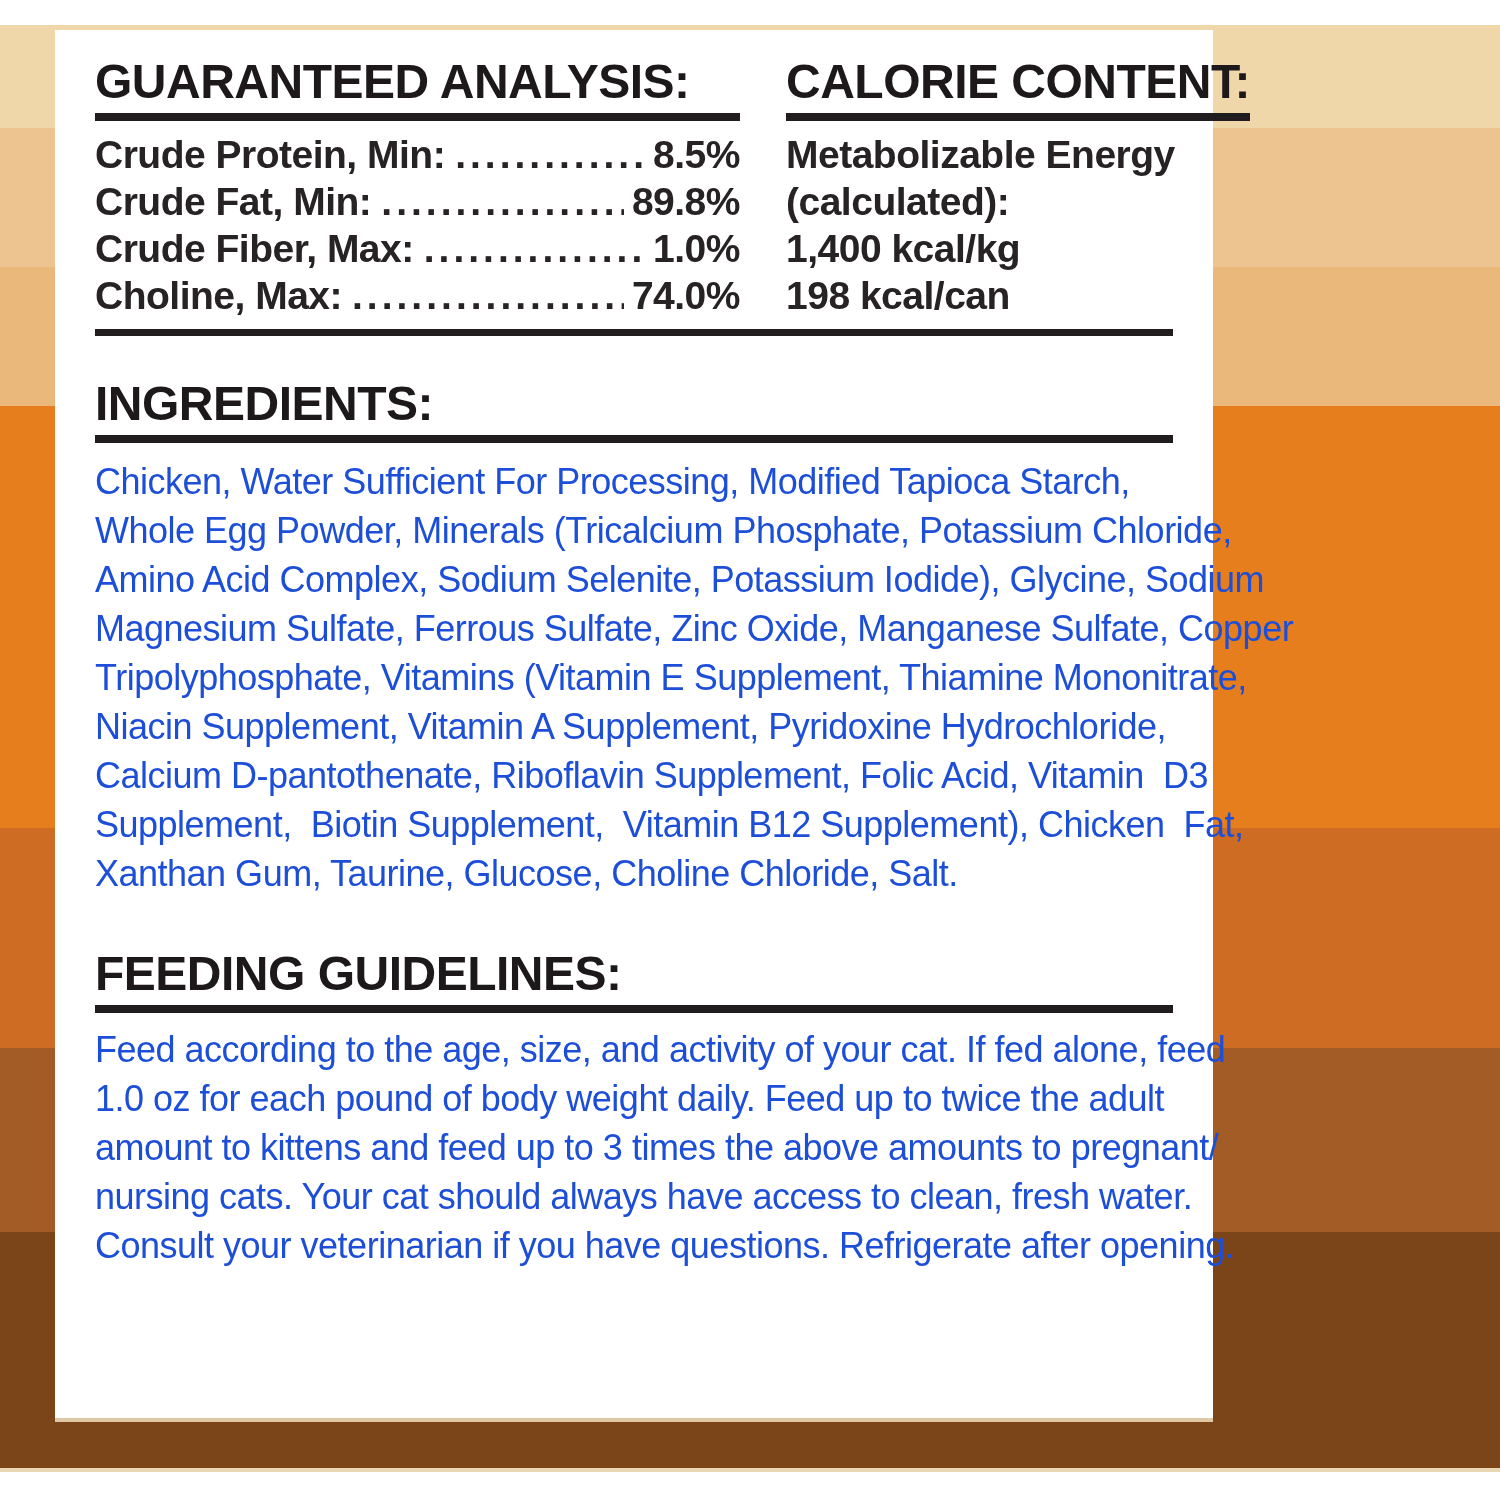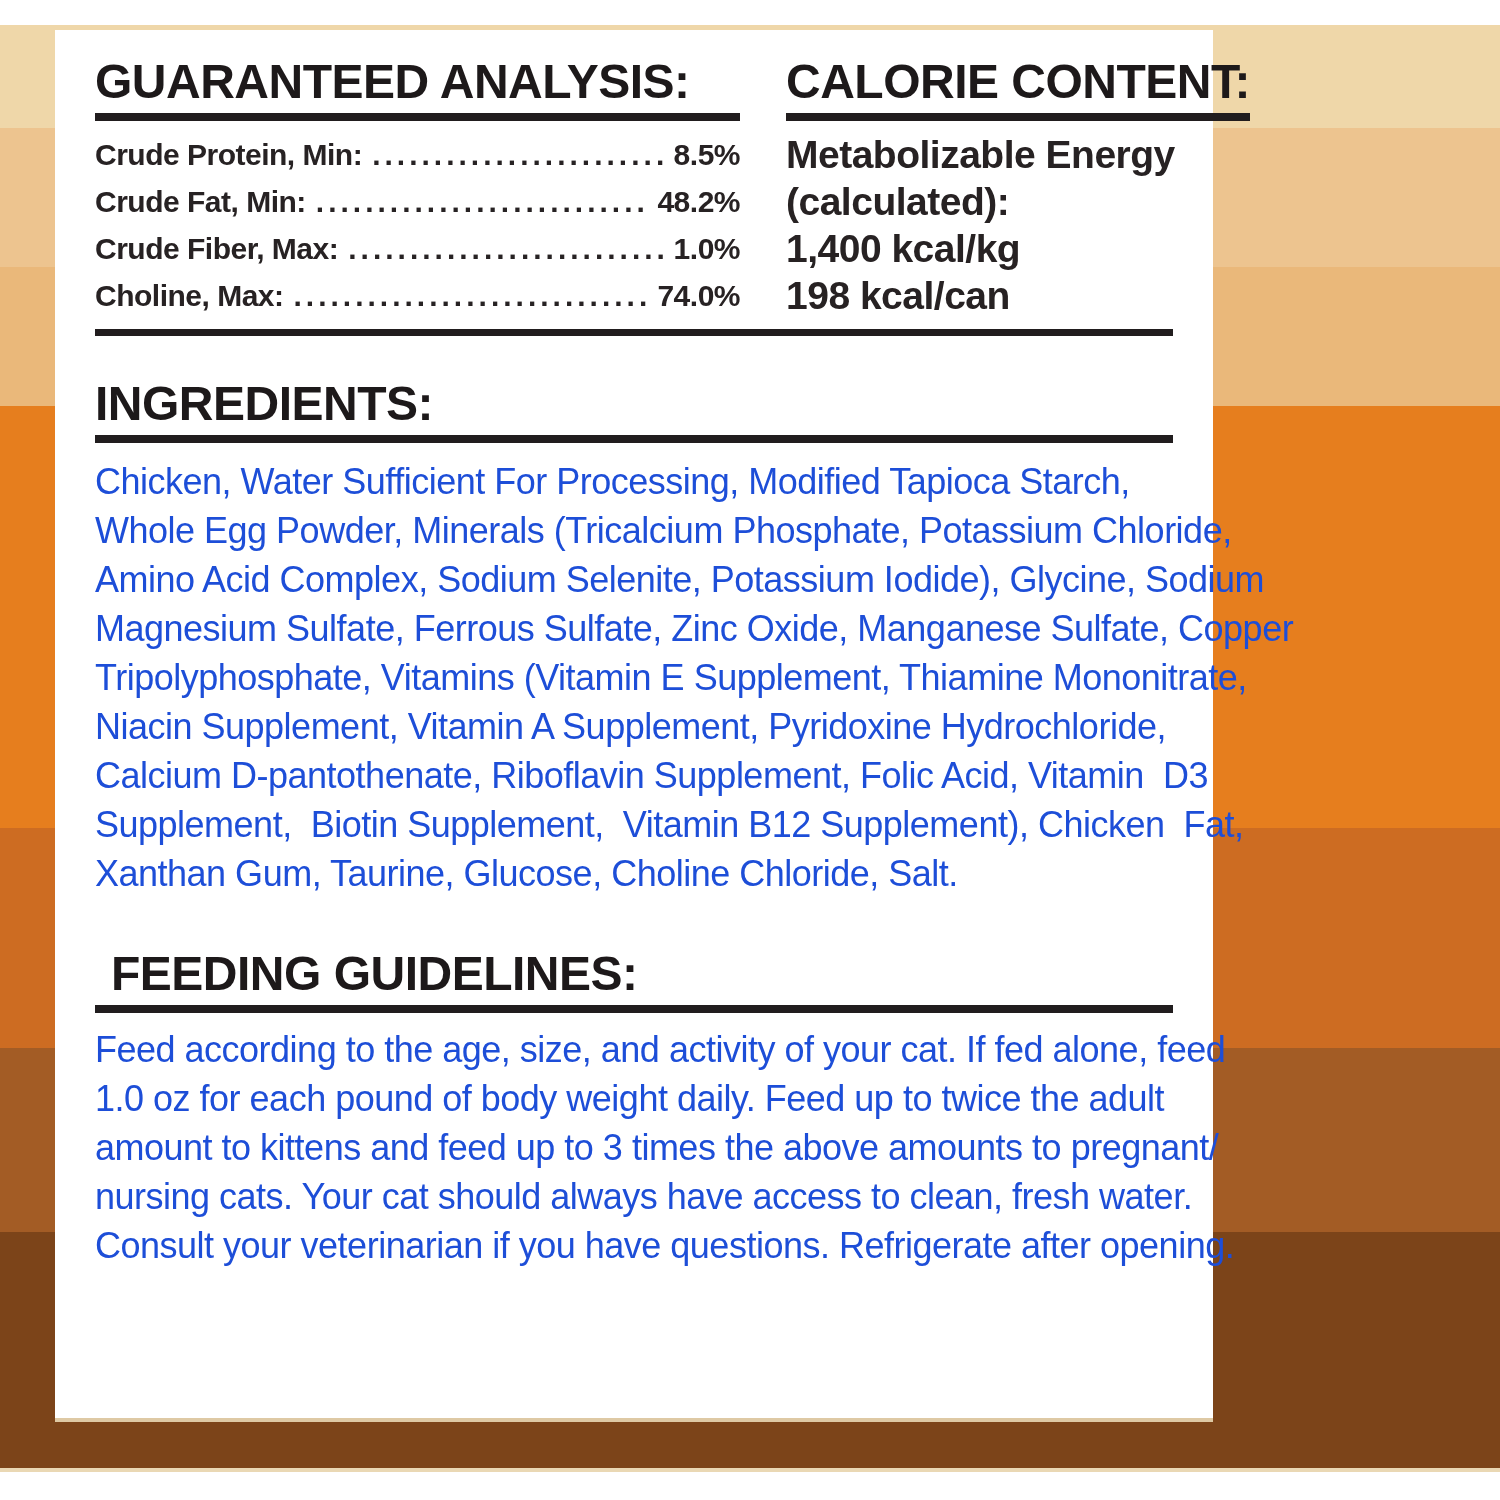--- a/index.html
+++ b/index.html
@@ -29,33 +29,33 @@
   .two-col{display:flex;}
   .col-left{width:645px;flex:0 0 645px;}
   .col-right{flex:1 1 auto;margin-left:46px;}
   h2.hd{
     margin:0;font-size:48px;line-height:55px;font-weight:700;
     letter-spacing:-.5px;color:#1d191a;white-space:nowrap;
   }
   .hd-rule{height:8px;background:#211d1e;margin-top:4px;}
   .ga-rows{margin-top:10px;}
   .ga-row{
-    display:flex;align-items:baseline;font-size:30px;line-height:47px;
+    display:flex;align-items:baseline;font-size:39px;line-height:47px;
     font-weight:700;letter-spacing:-.5px;white-space:nowrap;
   }
   .ga-leader{
     flex:1 1 auto;overflow:hidden;margin:0 8px 0 10px;
     letter-spacing:4px;white-space:nowrap;
   }
   .ga-value{flex:0 0 auto;}
   .cal-lines{margin-top:10px;}
   .cal-line{font-size:39px;line-height:47px;font-weight:700;letter-spacing:-.5px;white-space:pre;}
   .full-rule{height:7px;background:#211d1e;margin-top:10px;}
   .sec-ingredients h2{margin-top:40px;}
-  .sec-feeding h2{margin-top:48px;margin-left:16px;}
+  .sec-feeding h2{margin-top:48px;}
   .body-lines{margin-top:14px;}
   .sec-feeding .body-lines{margin-top:12px;}
   .body-line{
     font-size:36px;line-height:49px;font-weight:400;color:#1d4ed8;
     letter-spacing:-.5px;white-space:pre;
   }
 </style>
 </head>
 <body>
 
@@ -78,21 +78,21 @@
       <div class="hd-rule"></div>
       <div class="ga-rows">
         <div class="ga-row">
           <span class="ga-label">Crude Protein, Min:</span>
           <span class="ga-leader">....................................</span>
           <span class="ga-value">8.5%</span>
         </div>
         <div class="ga-row">
           <span class="ga-label">Crude Fat, Min:</span>
           <span class="ga-leader">....................................</span>
-          <span class="ga-value">48.2%</span>
+          <span class="ga-value">89.8%</span>
         </div>
         <div class="ga-row">
           <span class="ga-label">Crude Fiber, Max:</span>
           <span class="ga-leader">....................................</span>
           <span class="ga-value">1.0%</span>
         </div>
         <div class="ga-row">
           <span class="ga-label">Choline, Max:</span>
           <span class="ga-leader">....................................</span>
           <span class="ga-value">74.0%</span>

